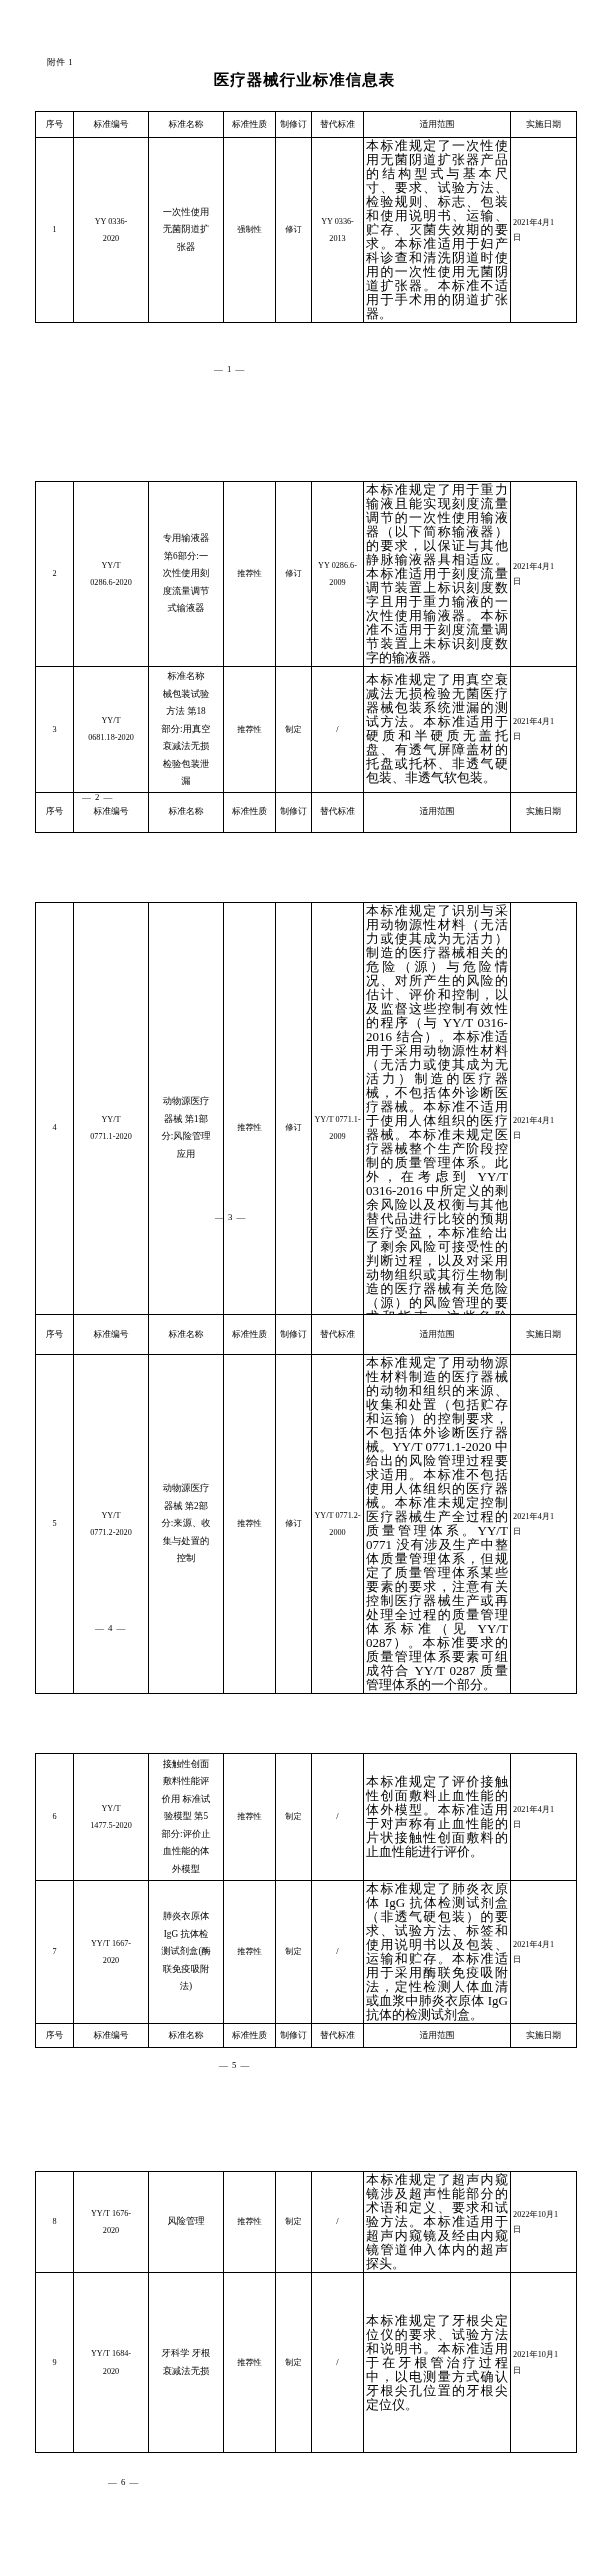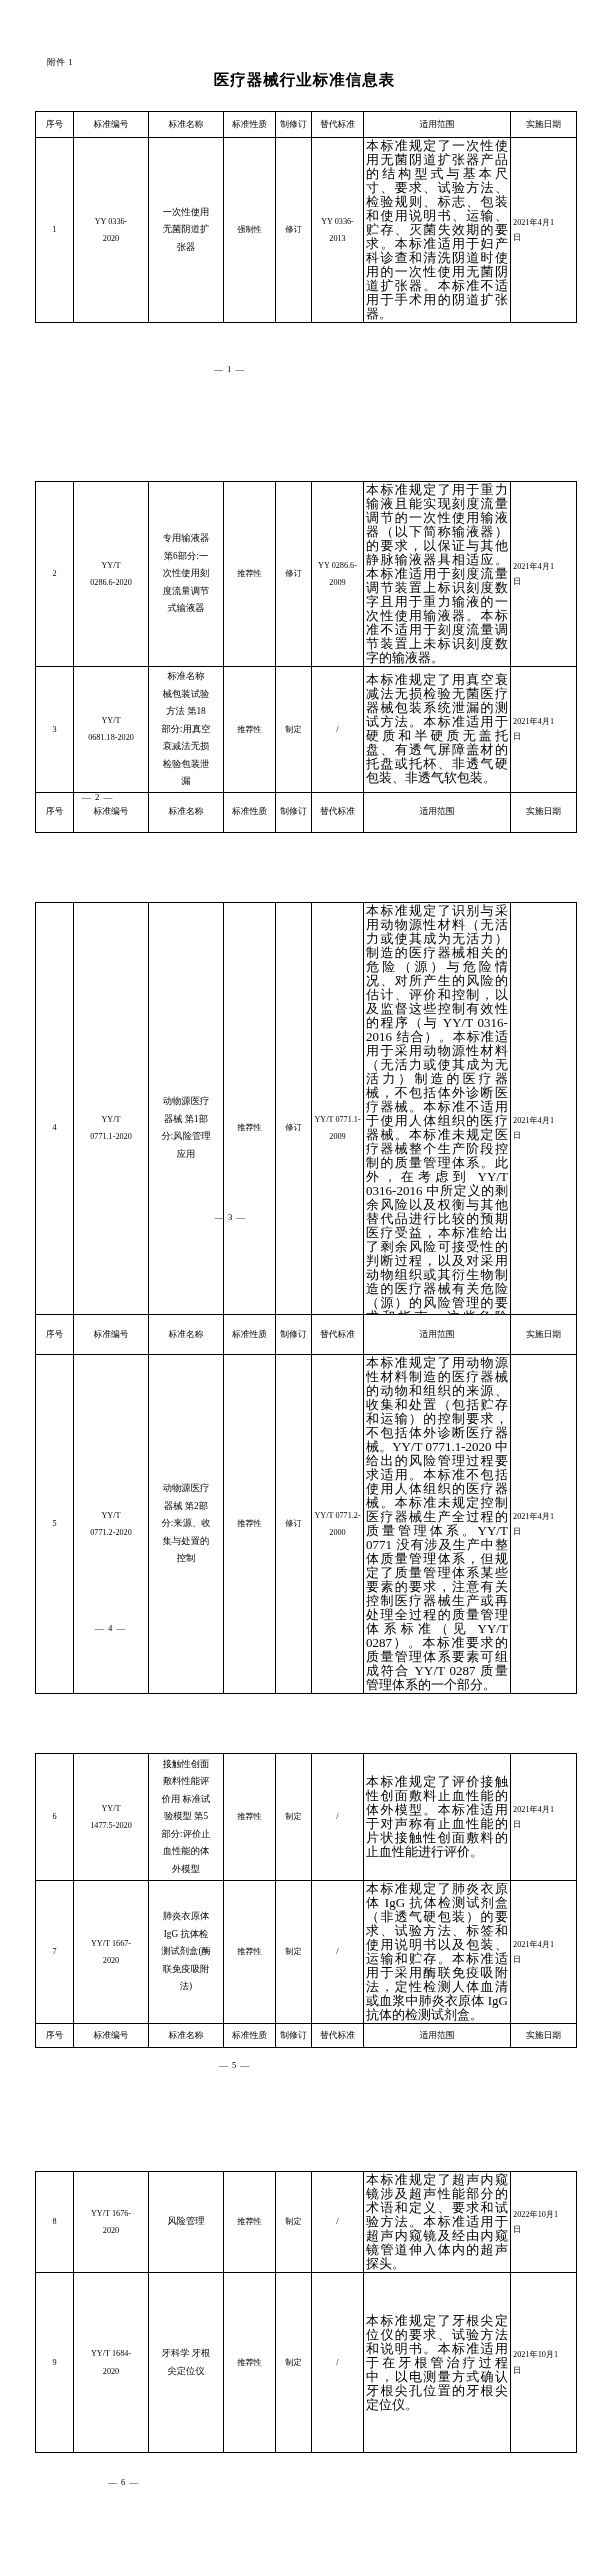--- a/index.html
+++ b/index.html
@@ -345,21 +345,21 @@
             <td class="c-replaces">/</td>
             <td class="c-scope">本标准规定了超声内窥镜涉及超声性能部分的术语和定义、要求和试验方法。本标准适用于超声内窥镜及经由内窥镜管道伸入体内的超声探头。</td>
             <td class="c-date">2022年10月1
 日</td>
           </tr>
           <tr class="last-row" style="height: 180px;">
             <td class="c-no">9</td>
             <td class="c-code">YY/T 1684-
 2020</td>
             <td class="c-name">牙科学 牙根
-尖定位仪</td>
+衰减法无损</td>
             <td class="c-nature">推荐性</td>
             <td class="c-type">制定</td>
             <td class="c-replaces">/</td>
             <td class="c-scope">本标准规定了牙根尖定位仪的要求、试验方法和说明书。本标准适用于在牙根管治疗过程中，以电测量方式确认牙根尖孔位置的牙根尖定位仪。</td>
             <td class="c-date">2021年10月1
 日</td>
           </tr>
         </tbody>
       </table>
       <div class="page-footer" style="left: 108px; top: 2477px;">— 6 —</div>

